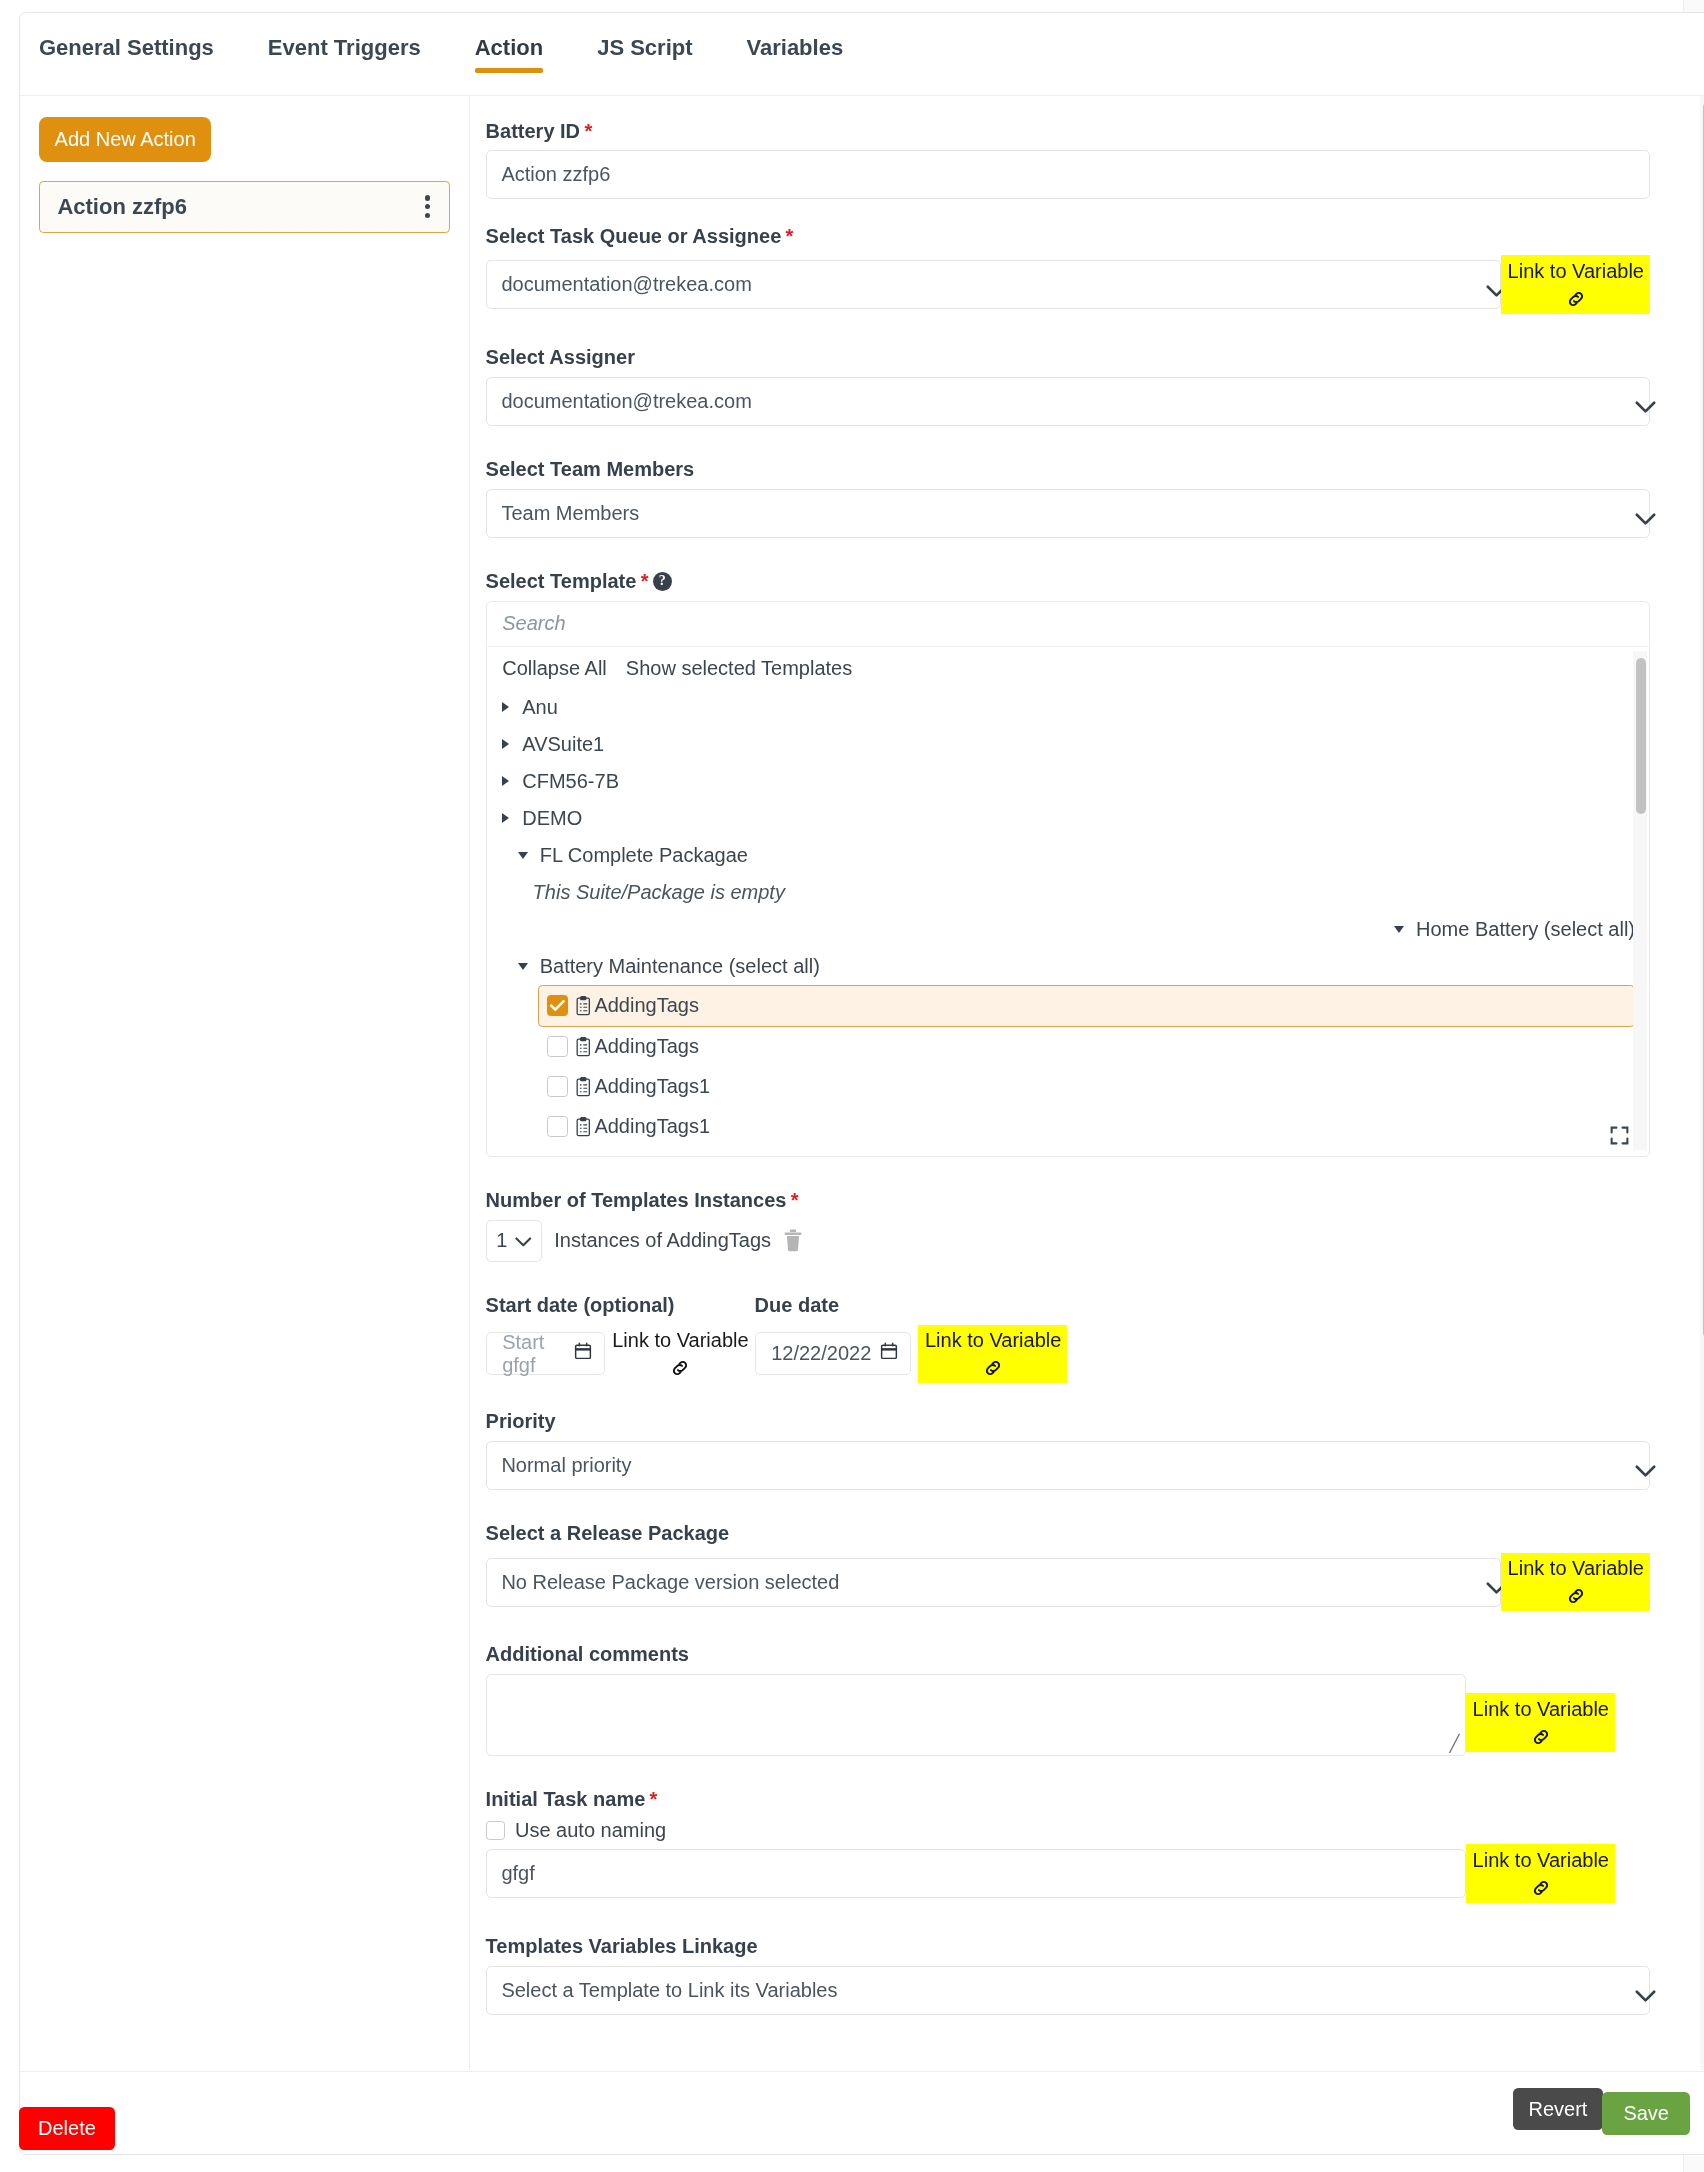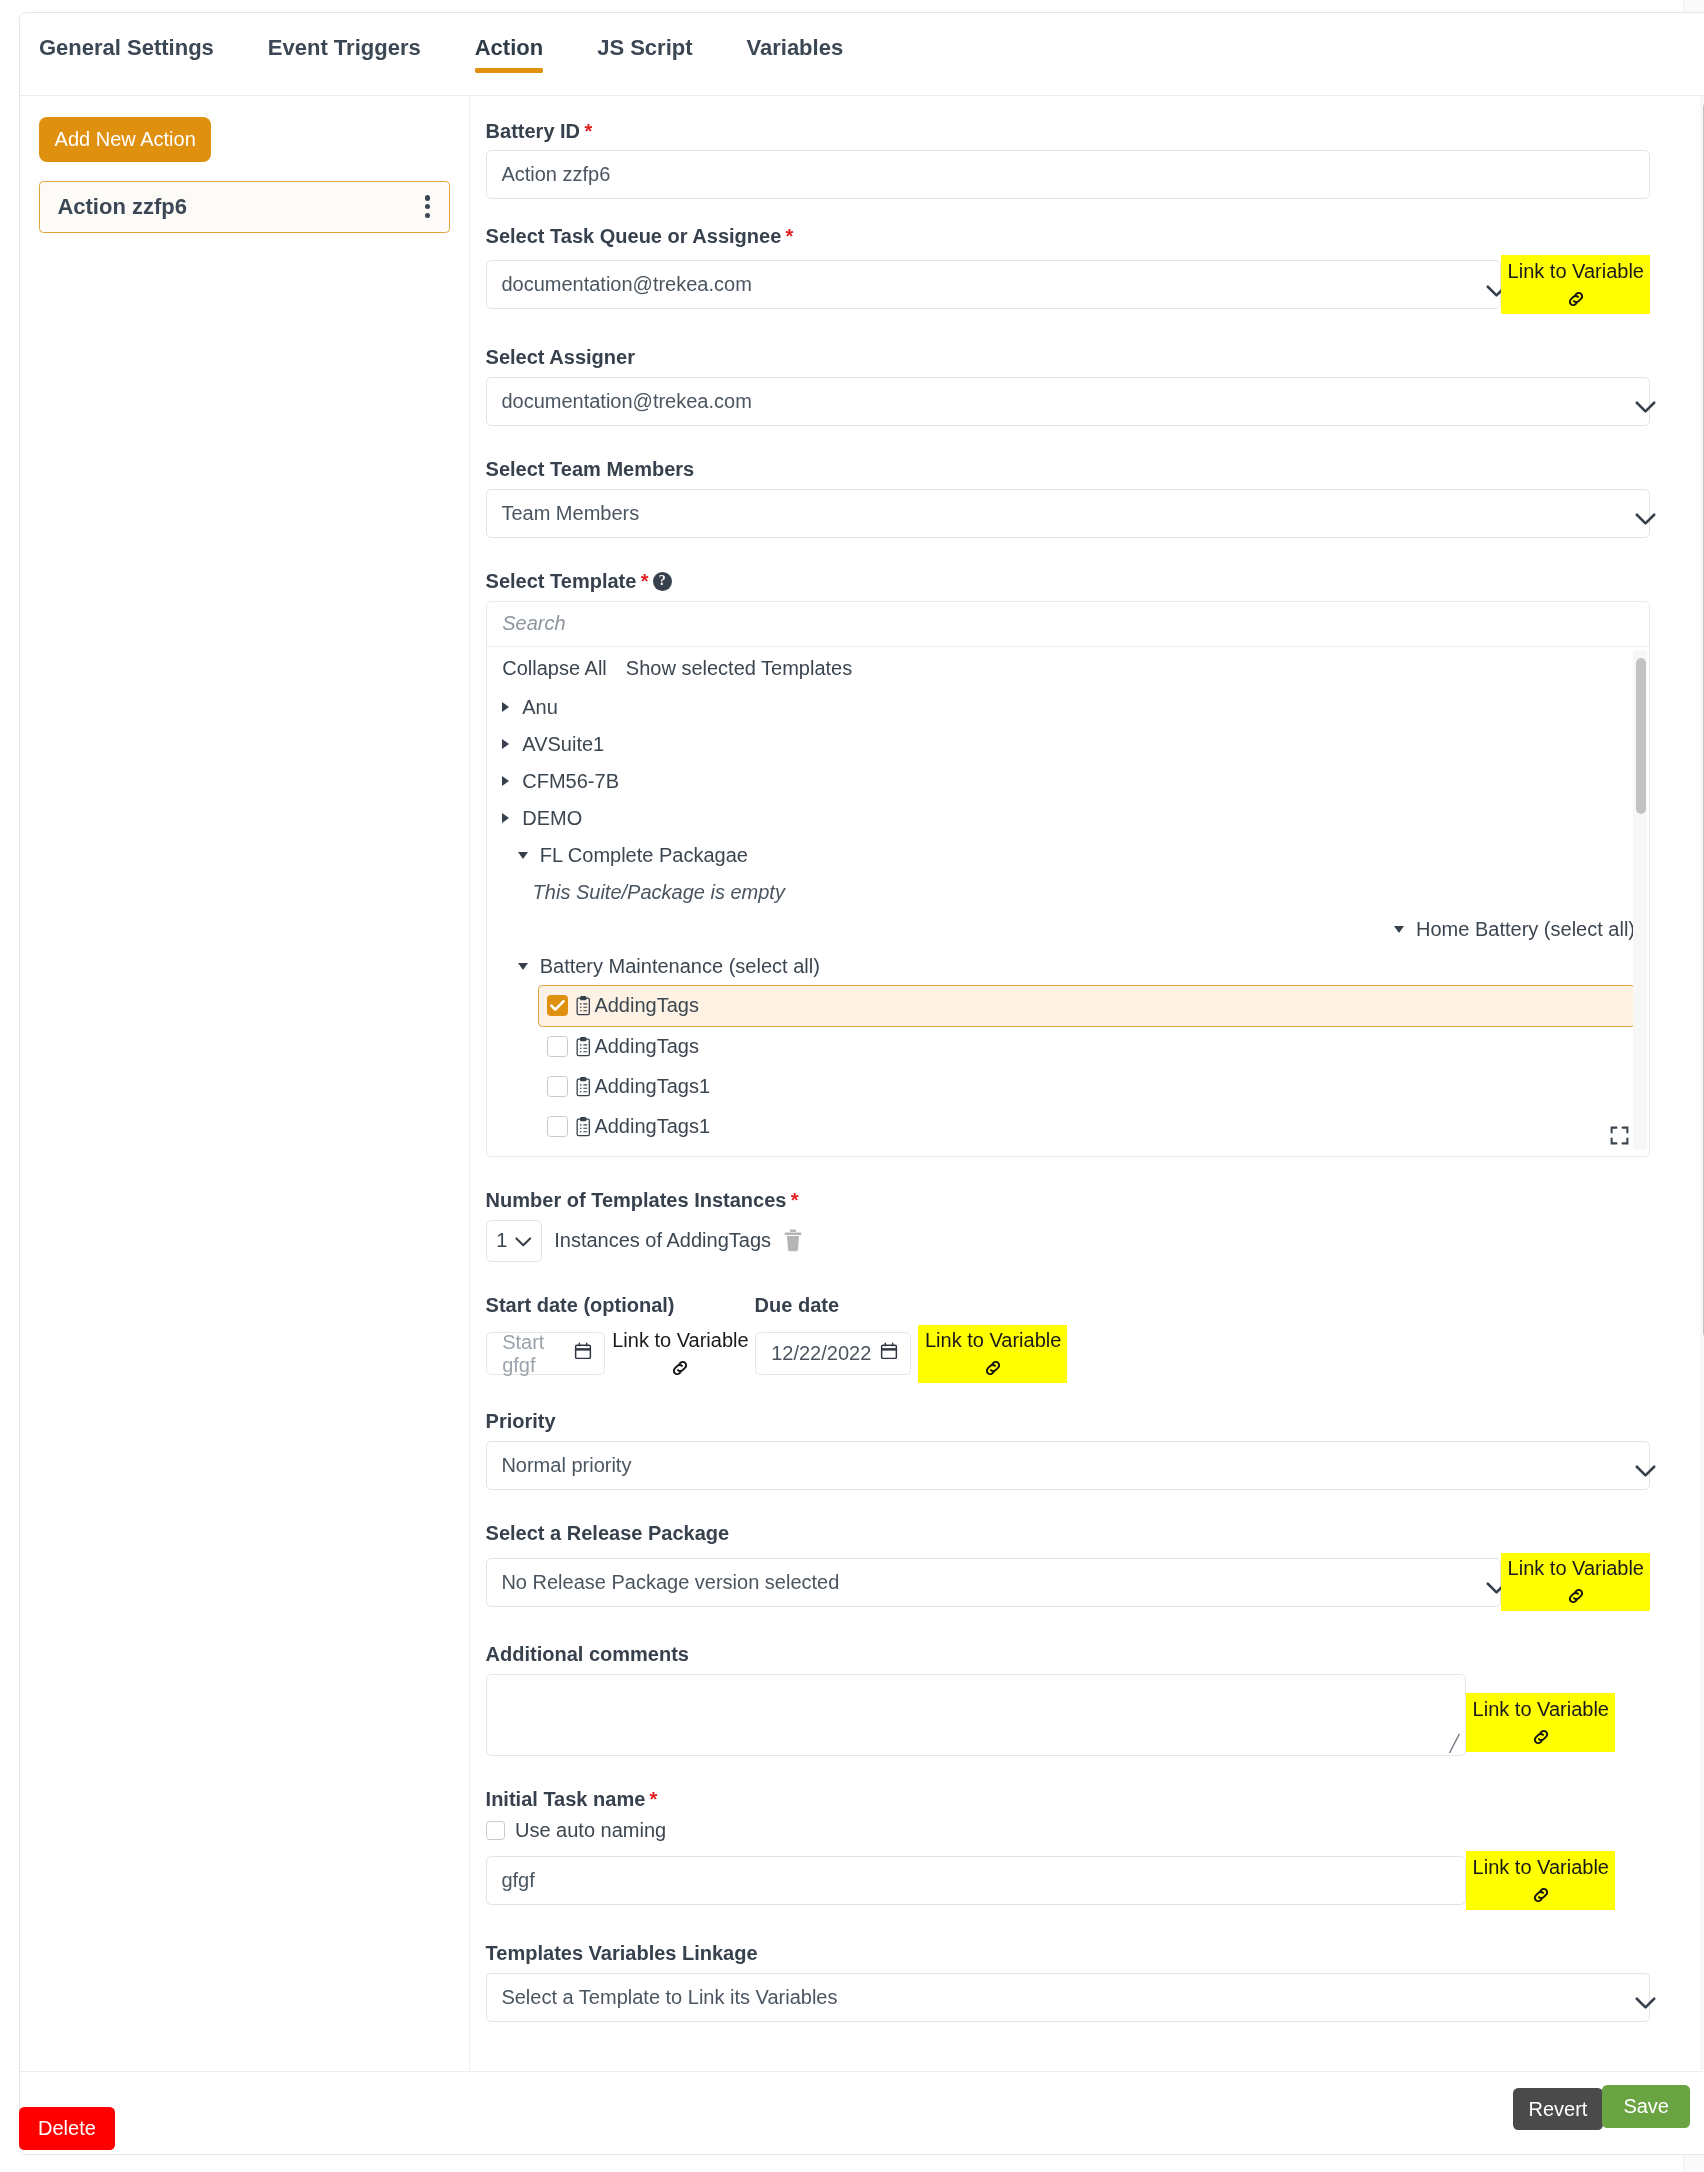--- a/index.html
+++ b/index.html
@@ -204,42 +204,42 @@
     padding: 0 12px 0 15.6px; font-size: 20px; color: #4a5560;
   }
   .date-input.ph { color: #9aa3ab; }
 
   .textarea {
     height: 82px; border: 0.9px solid #e6e6e6; border-radius: 5.2px;
     background: #fff; position: relative;
   }
   .resize-grip { position: absolute; right: 5.2px; bottom: 2.6px; color: #6b7480; font-size: 16.5px; }
 
-  .chk-line { display: flex; align-items: center; gap: 10.4px; font-size: 20px; color: #3c4650; margin-bottom: 9px; }
+  .chk-line { display: flex; align-items: center; gap: 10.4px; font-size: 20px; color: #3c4650; margin-bottom: 2px; }
   .chk-box { width: 19px; height: 19px; border: 0.9px solid #c9c9c9; border-radius: 3.5px; background: #fff; flex:0 0 auto; }
 
   
   .footer {
     position: absolute; left: 0; right: 0; bottom: 0; height: 83px;
     border-top: 0.9px solid #eceff1; background: #fff;
   }
   .btn-delete {
     position: absolute; left: 0px; top: 29.5px;
     background: #ff0000; color: #fff; border: none; border-radius: 5.2px;
     font-size: 20px; padding: 10.4px 19px; cursor: pointer;
     font-family: "Liberation Sans", sans-serif; line-height: 1.1;
   }
   .btn-revert {
     position: absolute; right: 111px; top: 15.6px;
     background: #4a4a4a; color: #fff; border: none; border-radius: 5.2px;
     font-size: 20px; padding: 10.4px 15.6px; cursor: pointer;
     font-family: "Liberation Sans", sans-serif; line-height: 1.1;
   }
   .btn-save {
-    position: absolute; right: 24px; top: 13px;
+    position: absolute; right: 24px; top: 20px;
     background: #6aa342; color: #fff; border: none; border-radius: 5.2px;
     font-size: 20px; padding: 10.4px 21px; cursor: pointer;
     font-family: "Liberation Sans", sans-serif; line-height: 1.1;
   }
   .sp22 { height: 19px; }
   .sp30 { height: 26px; }
 </style>
 </head>
 <body>
 

